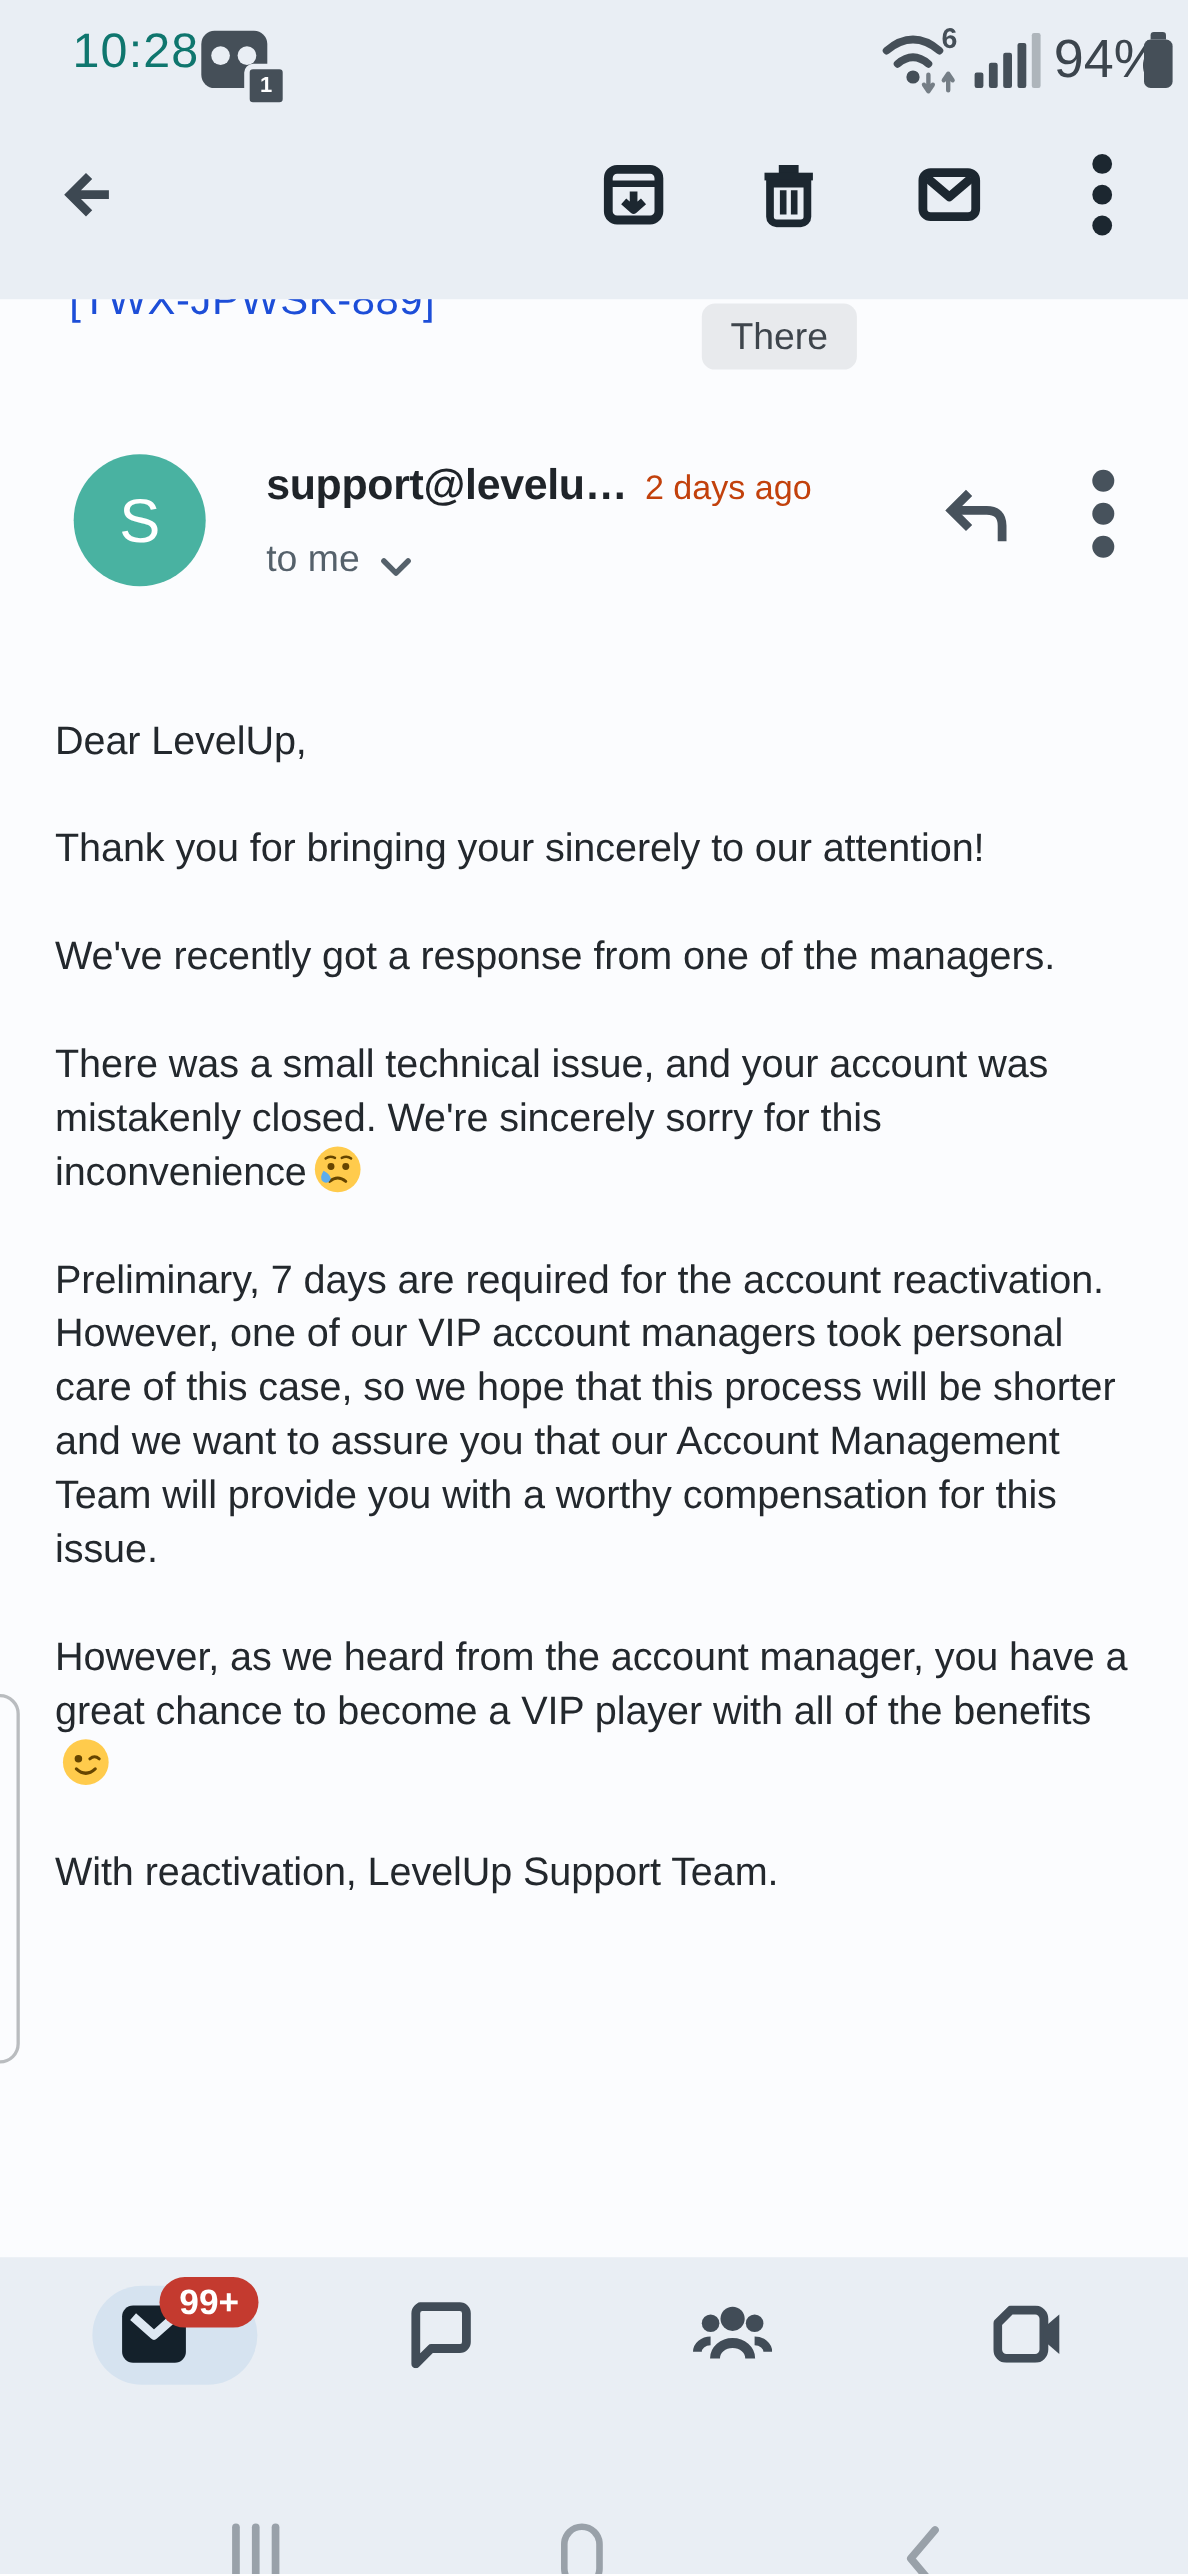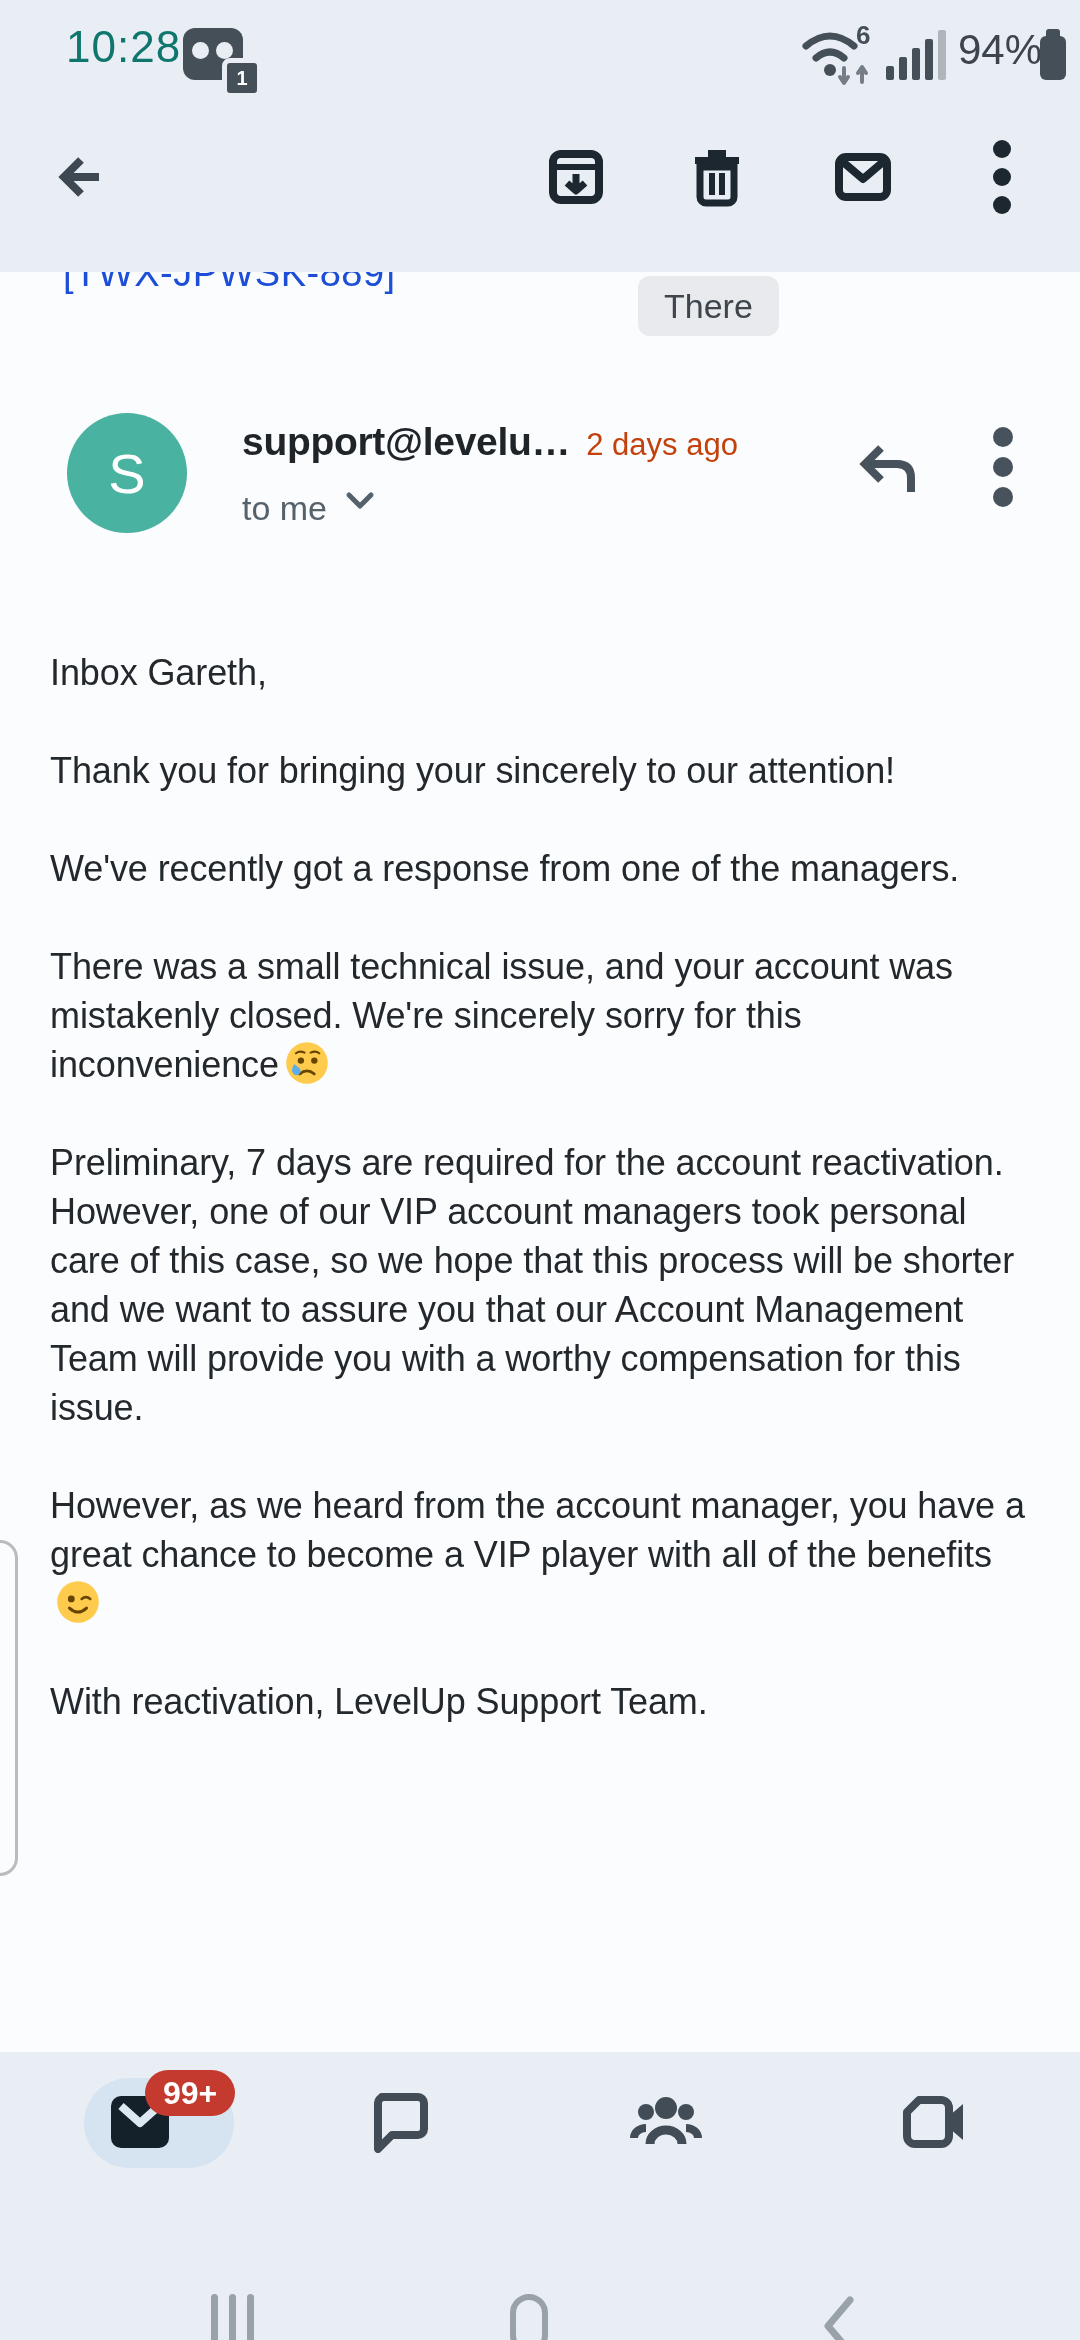--- a/index.html
+++ b/index.html
@@ -14,36 +14,36 @@
   .status-time{position:absolute;left:66px;top:22px;font-size:44px;color:#0f766e;letter-spacing:1px;}
   .rec-icon{position:absolute;left:183px;top:28px;width:60px;height:52px;background:#454f58;border-radius:12px;}
   .rec-icon .reel{position:absolute;top:14px;width:17px;height:17px;background:#e9eef4;border-radius:50%;}
   .rec-icon .reel.l{left:9px}.rec-icon .reel.r{left:33px}
   .rec-badge{position:absolute;left:222px;top:58px;width:30px;height:30px;background:#454f58;border:5px solid #e9eef4;border-radius:8px;
     color:#fff;font-size:20px;font-weight:bold;display:flex;align-items:center;justify-content:center;}
   .wifi-wrap{position:absolute;left:800px;top:24px;width:84px;height:64px;}
   .wifi-gen{position:absolute;left:56px;top:-4px;font-size:26px;font-weight:bold;color:#454f58;}
   .sig-bars{position:absolute;left:886px;top:30px;width:64px;height:50px;}
   .sig-bars i{position:absolute;bottom:0;width:8px;border-radius:2px;background:#454f58;display:block;}
-  .status-pct{position:absolute;left:958px;top:26px;font-size:42px;color:#3c454d;}
+  .status-pct{position:absolute;left:958px;top:26px;font-size:49px;color:#3c454d;}
   .battery{position:absolute;left:1040px;top:36px;width:26px;height:44px;background:#454f58;border-radius:6px;}
   .battery:before{content:"";position:absolute;left:6px;top:-7px;width:14px;height:7px;background:#454f58;border-radius:3px 3px 0 0;}
   .tb-btn{position:absolute;width:64px;height:64px;top:145px;display:flex;align-items:center;justify-content:center;}
   
   .subject-row{position:absolute;left:63px;top:252px;z-index:1;white-space:nowrap;}
   .subject-text{font-size:38px;color:#1d4ed8;letter-spacing:.5px;text-align:center;}
   .inbox-chip{position:absolute;left:638px;top:276px;height:60px;line-height:60px;padding:0 26px;background:#e8eaed;
     border-radius:12px;font-size:34px;color:#3e454c;z-index:1;}
   
   .avatar{position:absolute;left:67px;top:413px;width:120px;height:120px;border-radius:50%;background:var(--avatar,#49b2a1);
     display:flex;align-items:center;justify-content:center;color:#fff;font-size:56px;}
   .sender-line{position:absolute;left:242px;top:420px;display:flex;align-items:baseline;white-space:nowrap;}
   .sender-name{font-size:39px;font-weight:bold;color:#1f2429;letter-spacing:-.3px;}
   .sent-time{font-size:31px;color:#c2410c;margin-left:16px;}
-  .to-line{position:absolute;left:242px;top:489px;display:flex;align-items:flex-start;font-size:34px;color:#55616b;}
+  .to-line{position:absolute;left:242px;top:489px;display:flex;align-items:flex-end;font-size:34px;color:#55616b;}
   .to-caret{margin-left:16px;}
   .hdr-btn{position:absolute;width:70px;height:70px;display:flex;align-items:center;justify-content:center;}
   
   .mail-body{position:absolute;left:50px;top:648px;width:988px;font-size:36px;line-height:49px;color:#23282d;letter-spacing:-.1px;}
   .mail-body p{margin:0 0 49px 0;}
   .mail-body svg.emoji{width:44px;height:44px;vertical-align:-8px;margin-left:6px;}
   .scroll-edge{position:absolute;left:-34px;top:1540px;width:46px;height:330px;border:3px solid #b9bcbf;border-radius:18px;z-index:2;}
   
   .bottomnav{position:absolute;left:0;top:2052px;width:1080px;height:288px;background:var(--chrome,#e9eef4);z-index:5;}
   .mail-pill{position:absolute;left:84px;top:26px;width:150px;height:90px;border-radius:45px;background:var(--pill,#d6e3f0);}
@@ -151,21 +151,21 @@
   </div>
   <div class="hdr-btn" style="left:968px;top:432px">
     <svg width="24" height="84" viewBox="0 0 24 84">
       <circle cx="12" cy="12" r="10" fill="#47525c"></circle>
       <circle cx="12" cy="42" r="10" fill="#47525c"></circle>
       <circle cx="12" cy="72" r="10" fill="#47525c"></circle>
     </svg>
   </div>
 
   <div class="mail-body" id="mail-body">
-      <p><span>Inbox Gareth,</span></p>
+      <p><span>Dear LevelUp,</span></p>
       <p><span>Thank you for bringing your sincerely to our attention!</span></p>
       <p><span>We've recently got a response from one of the managers.</span></p>
       <p><span>There was a small technical issue, and your account was mistakenly closed. We're sincerely sorry for this inconvenience</span><svg class="emoji" viewBox="0 0 36 36">
           <circle cx="18" cy="18" r="17" fill="#ffcb4c"></circle>
           <circle cx="13" cy="16" r="2.6" fill="#664500"></circle>
           <circle cx="24" cy="16" r="2.6" fill="#664500"></circle>
           <path d="M9 10 Q12 7.5 16 9.5" stroke="#664500" stroke-width="1.8" fill="none" stroke-linecap="round"></path>
           <path d="M21 9.5 Q25 7.5 28 10" stroke="#664500" stroke-width="1.8" fill="none" stroke-linecap="round"></path>
           <path d="M12 27 Q18 22 24 27" stroke="#664500" stroke-width="2.2" fill="none" stroke-linecap="round"></path>
           <path d="M7.5 19 q-3.5 5.5 -0.5 8 q3.5 2.5 5.5 -1 q1.5 -3.5 -5 -7" fill="#5dadec"></path>

